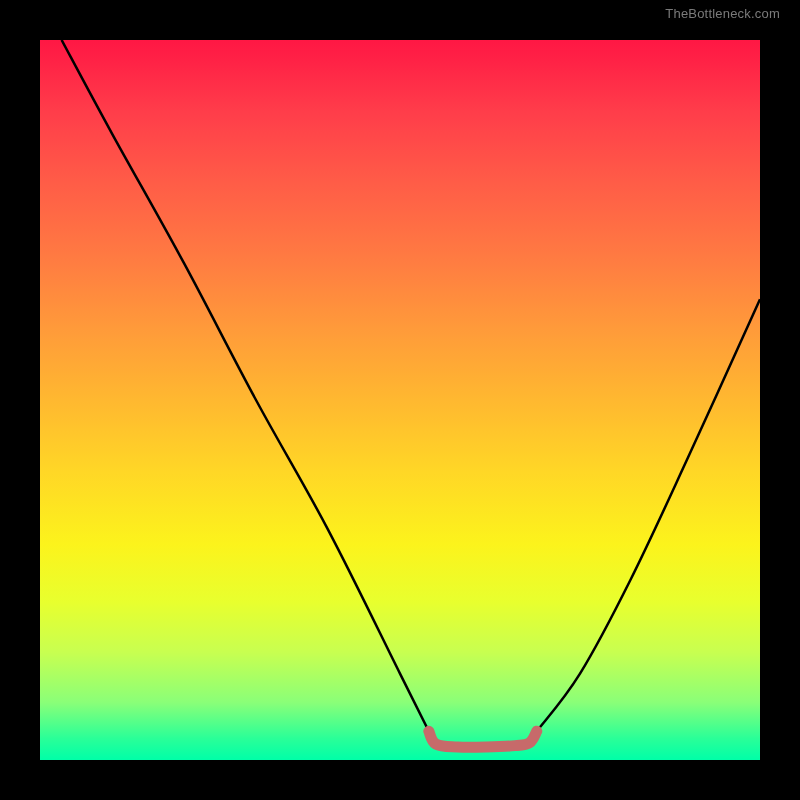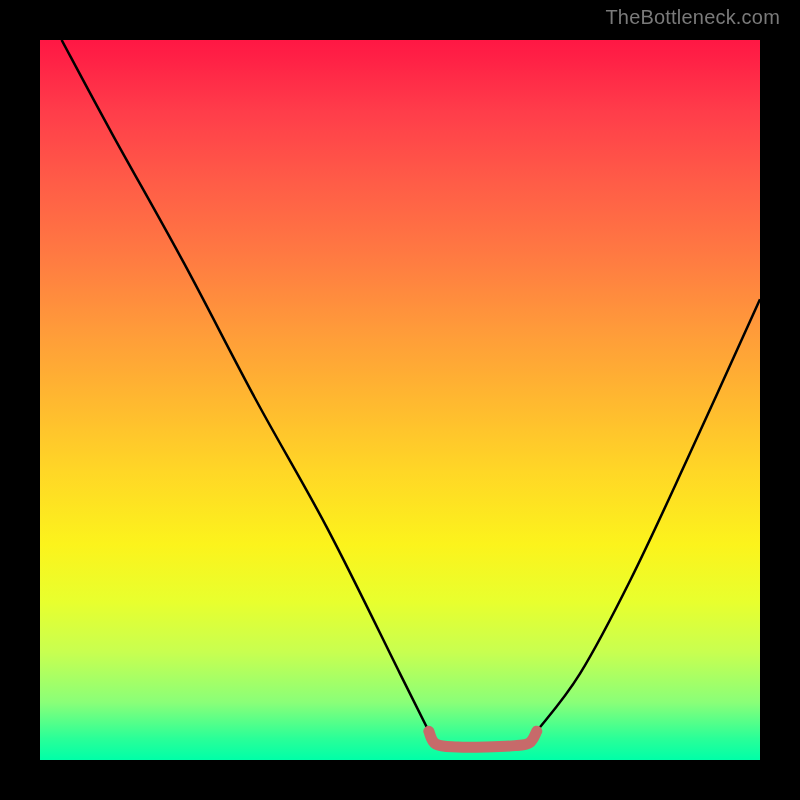--- a/index.html
+++ b/index.html
@@ -39,21 +39,21 @@
       #2aff98 97%,
       #00ffa8 100%
     );
   }
   .watermark {
     position: absolute;
     top: 6px;
     right: 20px;
     color: #7a7a7a;
     font-family: Arial, Helvetica, sans-serif;
-    font-size: 20px;
+    font-size: 13px;
     font-weight: 500;
     letter-spacing: 0.2px;
     z-index: 20;
   }
   svg.curves {
     position: absolute;
     top: 0;
     left: 0;
     width: 100%;
     height: 100%;

